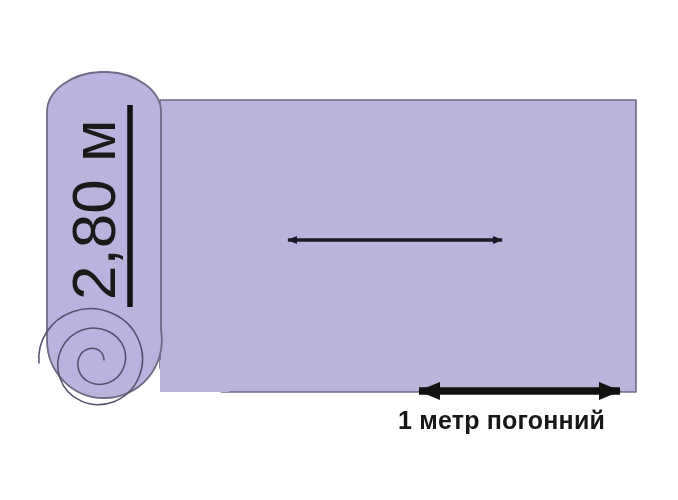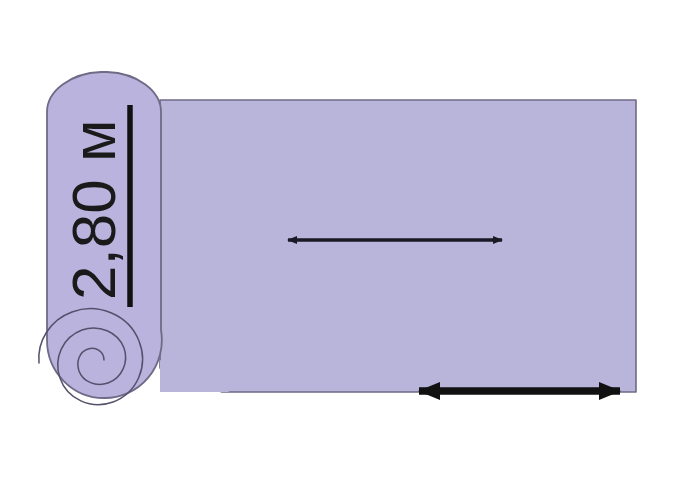--- a/index.html
+++ b/index.html
@@ -105,14 +105,15 @@
     <line x1="130" y1="105" x2="130" y2="307" stroke="#111111" stroke-width="5.5" stroke-linecap="butt"></line>
 
     <line x1="288" y1="240" x2="502" y2="240" stroke="#1a1a26" stroke-width="3.4" marker-start="url(#arrowStart)" marker-end="url(#arrowEnd)"></line>
 
     <line x1="419" y1="391" x2="620" y2="391" stroke="#111111" stroke-width="7.5" marker-start="url(#bigArrowStart)" marker-end="url(#bigArrowEnd)"></line>
 
   </svg>
 
   <div class="width-label" style="transform: translate(63px, 300px) rotate(-90deg);">2,80 м</div>
 
+  <div class="length-label" style="left: 398px; top: 408px;">1 метр погонний</div>
 
 </div>
 
 </body></html>

